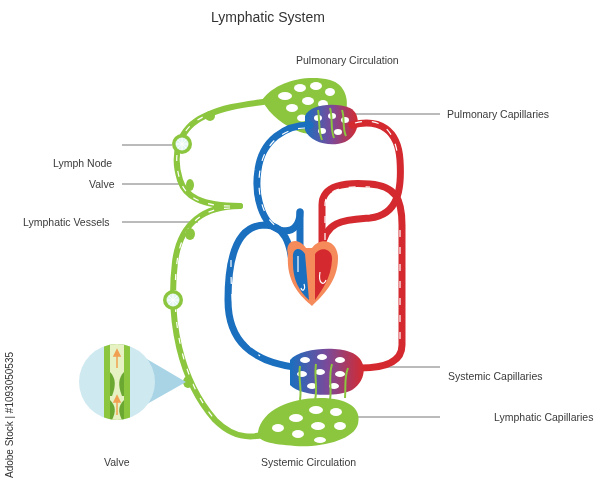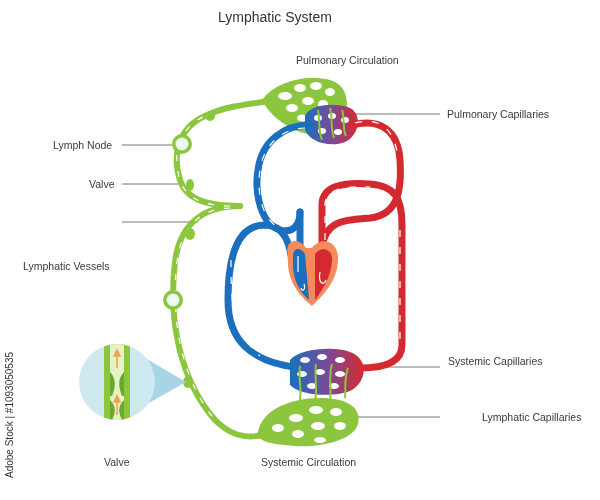--- a/index.html
+++ b/index.html
@@ -1,17 +1,17 @@
 <!DOCTYPE html>
 <html><head>
   <meta charset="utf-8">
   <style>
     html, body { margin: 0; padding: 0; background: #ffffff; }
     body { width: 600px; height: 500px; position: relative; overflow: hidden; font-family: "Liberation Sans", sans-serif; }
-    .title { position: absolute; left: 0; width: 536px; top: 9px; text-align: center; font-size: 14px; color: #333; padding-left: 7px; }
+    .title { position: absolute; left: 0; width: 536px; top: 9px; text-align: center; font-size: 14px; color: #333; }
     .lbl { position: absolute; font-size: 10.5px; color: #3a3a3a; white-space: nowrap; }
     svg.main { position: absolute; left: 0; top: 0; }
     .credit { position: absolute; left: 4px; top: 478px; transform-origin: 0 0; transform: rotate(-90deg); font-size: 10px; color: #333; white-space: nowrap; }
   </style>
 </head>
 <body>
 
 <div class="title">Lymphatic System</div>
 
 <svg class="main" width="600" height="500" viewBox="0 0 600 500">
@@ -192,21 +192,21 @@
       <line x1="117" y1="415" x2="117" y2="400"></line>
         <path d="M114 402 L117 396 L120 402 Z"></path>
     </g>
   </g>
 </svg>
 
 <div class="lbl" style="left:252px;top:54px;padding-left:44px;">Pulmonary Circulation</div>
 <div class="lbl" style="left:261px;top:456px;text-align:center;">Systemic Circulation</div>
 <div class="lbl" style="left:104px;top:456px;">Valve</div>
 
-<div class="lbl" style="left:53px;top:139px;">Lymph Node</div>
+<div class="lbl" style="left:53px;top:157px;">Lymph Node</div>
 <div class="lbl" style="left:89px;top:178px;">Valve</div>
-<div class="lbl" style="left:23px;top:216px;margin-top:44px;">Lymphatic Vessels</div>
+<div class="lbl" style="left:23px;top:216px;">Lymphatic Vessels</div>
 
 <div class="lbl" style="left:447px;top:108px;text-align:right;">Pulmonary Capillaries</div>
-<div class="lbl" style="left:448px;top:355px;">Systemic Capillaries</div>
-<div class="lbl" style="left:464px;top:411px;padding-left:18px;">Lymphatic Capillaries</div>
+<div class="lbl" style="left:448px;top:370px;">Systemic Capillaries</div>
+<div class="lbl" style="left:476px;top:411px;padding-left:18px;">Lymphatic Capillaries</div>
 
 <div class="credit">Adobe Stock | #1093050535</div>
 
 </body></html>

